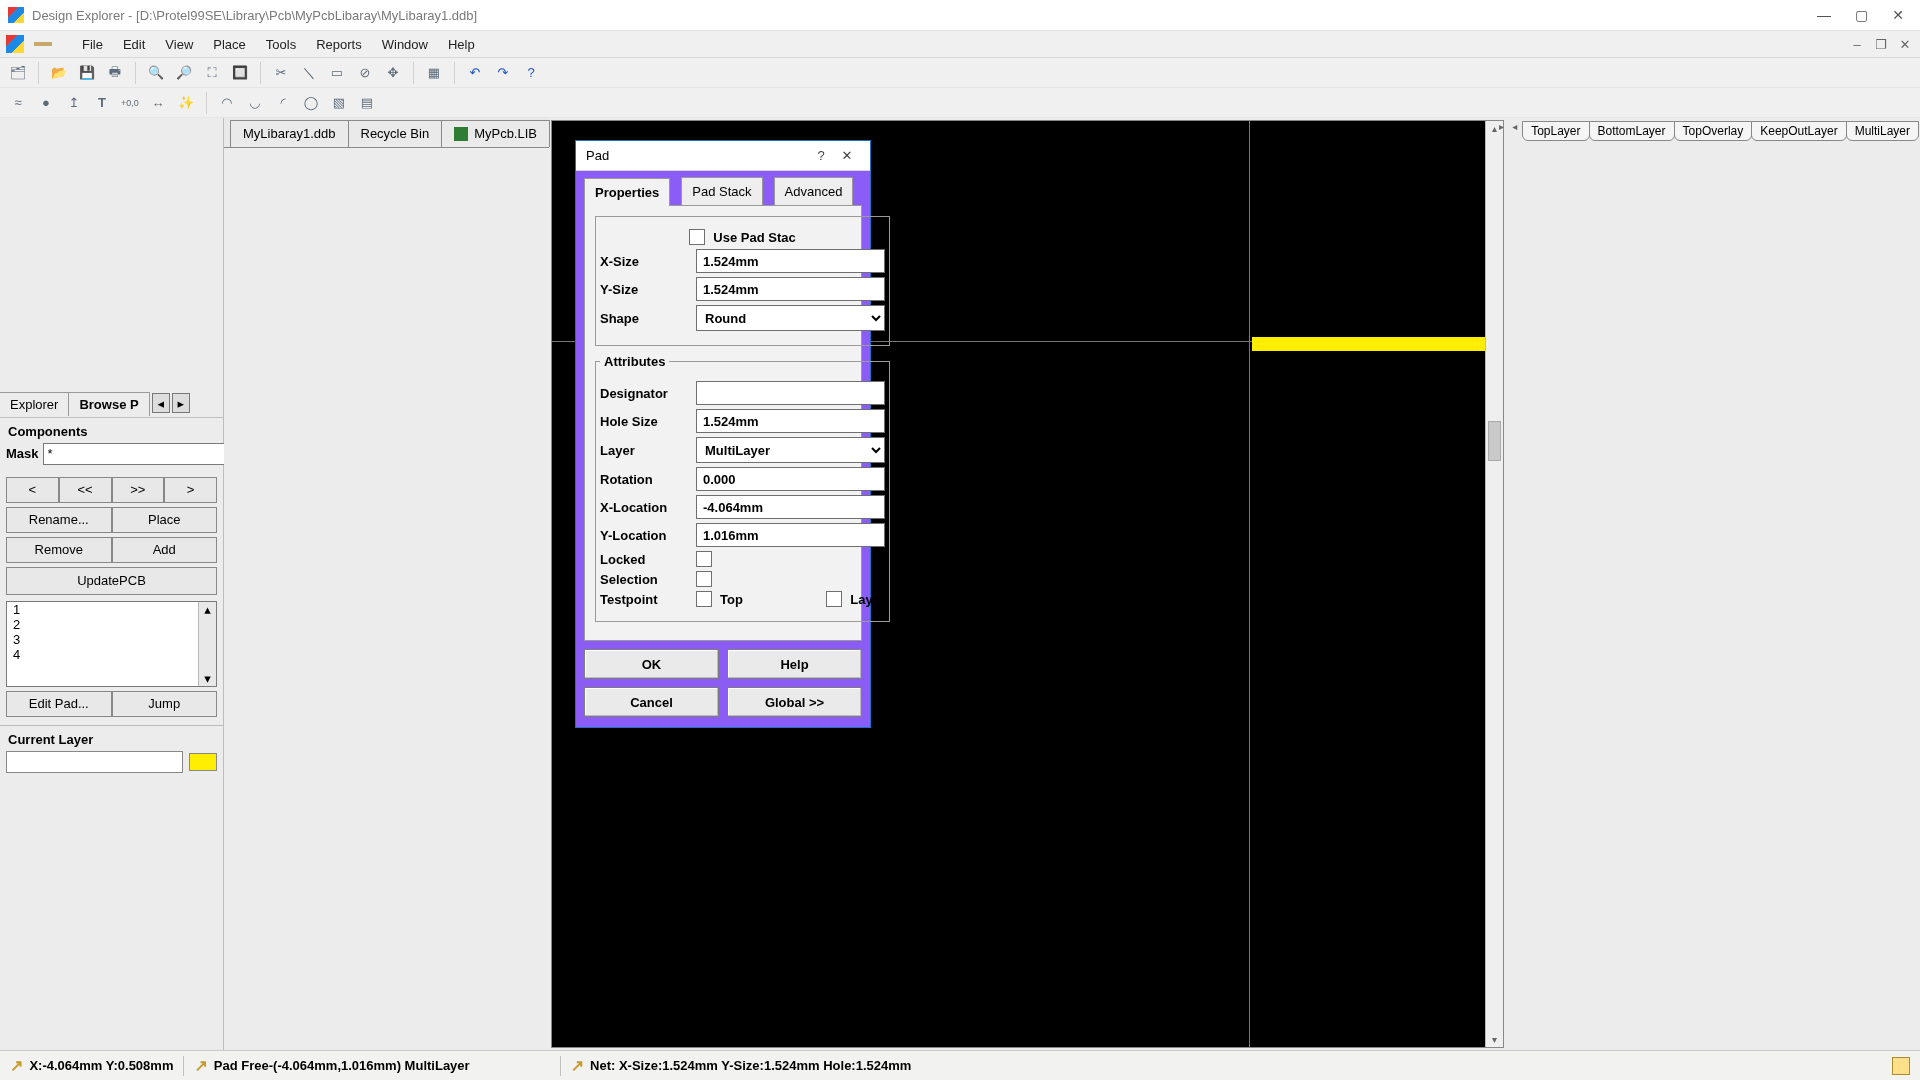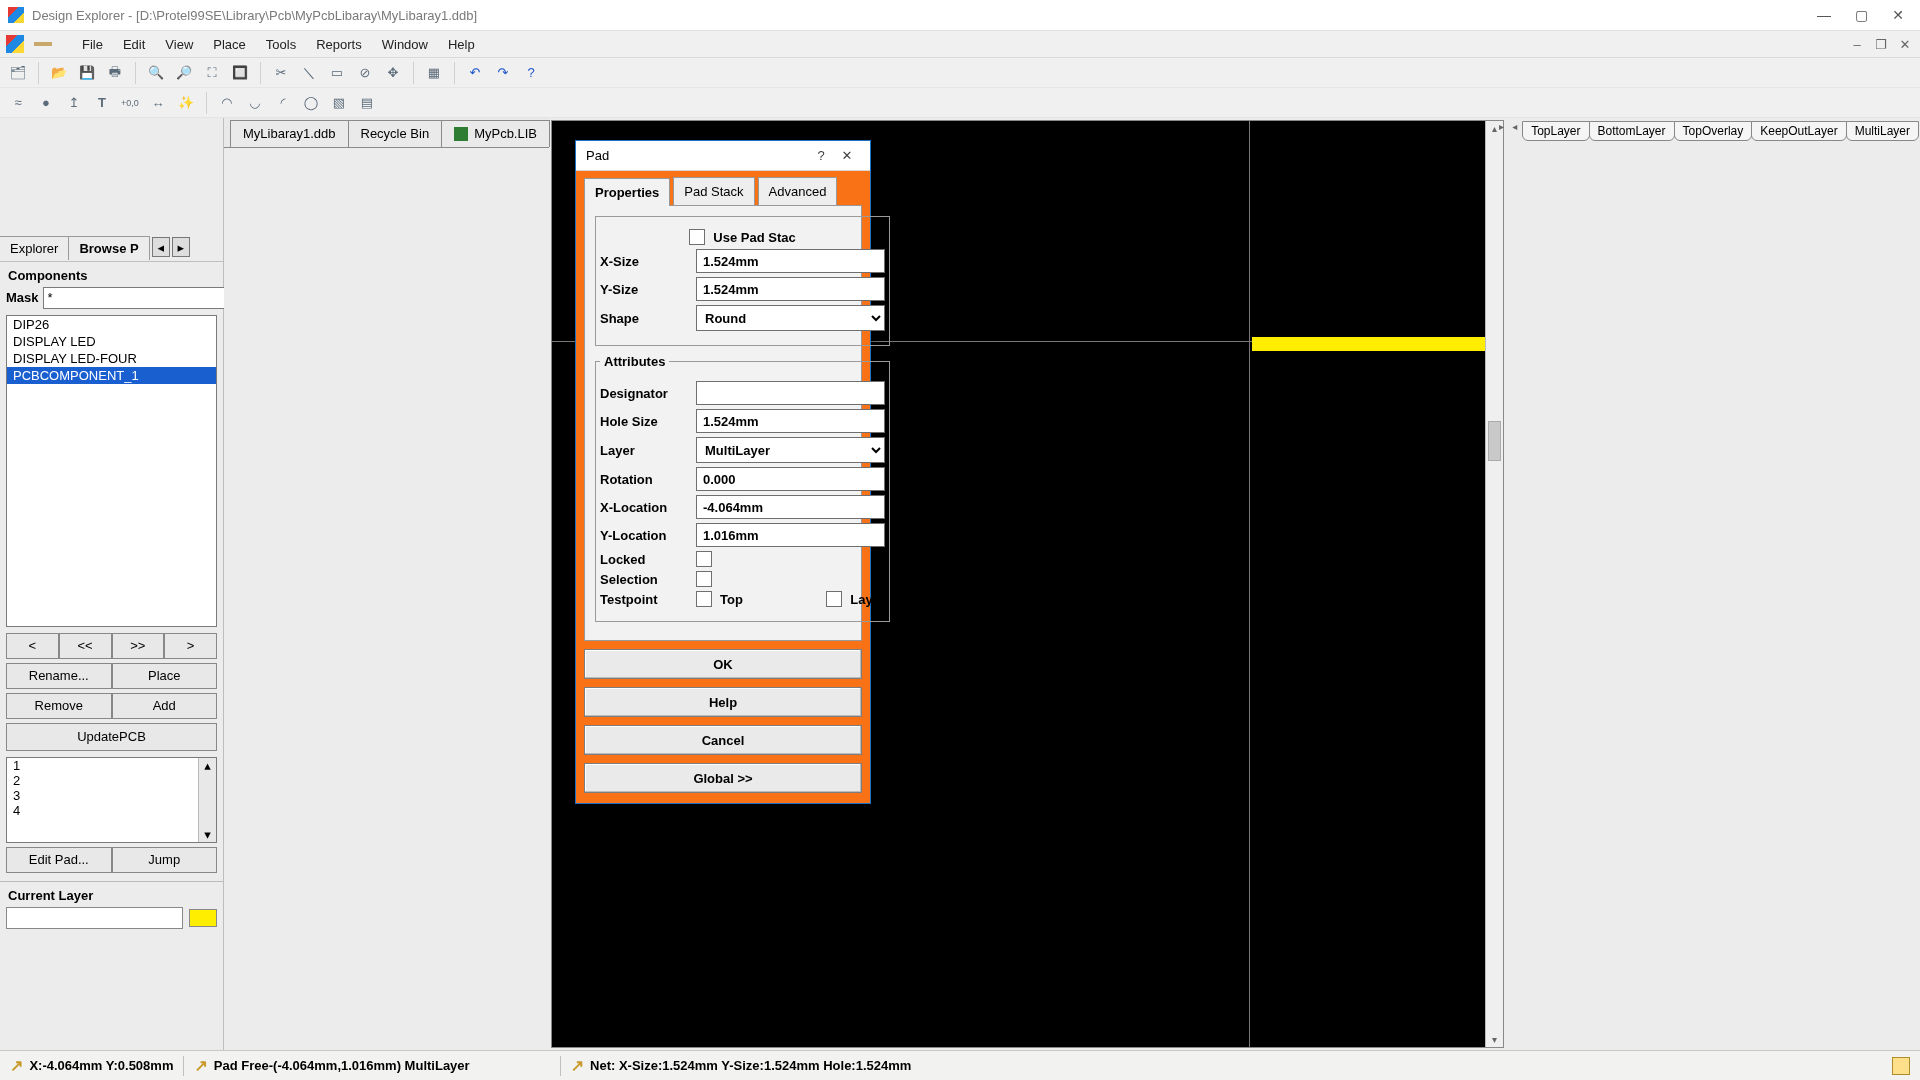--- a/index.html
+++ b/index.html
@@ -77,36 +77,36 @@
 .layer-tabs .ltab { padding:2px 8px; border:1px solid #888; border-top-left-radius:0; border-top-right-radius:0; border-bottom-left-radius:6px; border-bottom-right-radius:6px; background:#f5f5f5; margin-right:-1px; font-size:12px; }
 
 
 .statusbar { position:fixed; left:0; right:0; bottom:0; height:30px; background:#f2f2f0; border-top:1px solid #c9c9c9; display:flex; align-items:center; padding:0 10px; gap:10px; }
 .statusbar .seg { display:flex; align-items:center; gap:6px; font-weight:700; }
 .statusbar .seg .arrow { color:#c79a2a; font-size:16px; }
 .statusbar .divider { width:1px; height:20px; background:#c0c0c0; }
 .statusbar .right-icon { margin-left:auto; width:18px; height:18px; border:1px solid #b08b2a; background:#ffe08a; }
 
 
-.dialog { position:absolute; left:575px; top:140px; width:296px; border:1px solid #1a72c8; background:#f97316; box-shadow: 4px 4px 10px rgba(0,0,0,.25); z-index:50; }
+.dialog { position:absolute; left:575px; top:140px; width:296px; border:1px solid #1a72c8; background:#8b5cf6; box-shadow: 4px 4px 10px rgba(0,0,0,.25); z-index:50; }
 .dialog .dlg-title { height:30px; background:#fff; display:flex; align-items:center; padding:0 10px; border-bottom:1px solid #d7d7d7; }
 .dialog .dlg-title .t { flex:1; }
 .dialog .dlg-title .q, .dialog .dlg-title .x { width:26px; text-align:center; color:#444; }
-.dialog .dlg-tabs { display:flex; padding: 6px 8px 0; gap:4px; }
+.dialog .dlg-tabs { display:flex; padding: 6px 8px 0; gap:12px; }
 .dialog .dlg-tabs .tt { padding:6px 10px; border:1px solid #999; border-bottom:none; background:#eee; margin-right:-1px; }
 .dialog .dlg-tabs .tt.active { background:#f2f2f2; font-weight:700; position:relative; top:1px; }
 .dialog .dlg-body { border:1px solid #999; margin: 0 8px 8px; padding: 10px 10px 10px; background:#f2f2f2; }
 .dialog fieldset { border:1px solid #9a9a9a; padding: 8px 4px 10px; margin-bottom:8px; }
 .dialog legend { font-weight:700; padding:0 4px; }
 .dialog .frow { display:flex; align-items:center; margin:4px 0; gap:8px; }
 .dialog .frow label { width:88px; font-weight:700; }
 .dialog .frow input[type=text] { flex:1; height:24px; border:1px solid #6f6f6f; padding:0 6px; background:#fff; font-weight:700; }
 .dialog .frow select { flex:1; height:26px; border:1px solid #6f6f6f; background:#fff; font-weight:700; padding:0 4px; }
 .dialog .frow .chk { width:16px; height:16px; border:1px solid #6f6f6f; background:#fff; }
-.dialog .btns { display:grid; grid-template-columns: 1fr; gap:8px; padding: 0 8px 10px; }
+.dialog .btns { display:grid; grid-template-columns: 1fr 1fr; gap:8px; padding: 0 8px 10px; }
 .dialog .btns button { height:30px; border:1px solid #7d7d7d; background:#eaeaea; font-weight:700; box-shadow: inset -1px -1px 0 #bbb, inset 1px 1px 0 #fff; }
 
 .toolbar .blue { color:#1f56c7; }
 </style>
 </head>
 <body>
 
 <div class="titlebar">
   <div class="app-icon"></div>
   <div>Design Explorer - [D:\Protel99SE\Library\Pcb\MyPcbLibaray\MyLibaray1.ddb]</div>
@@ -188,26 +188,20 @@
       <div class="arrow-btn">◂</div>
       <div class="arrow-btn">▸</div>
     </div>
 
     <div class="group-label">Components</div>
     <div class="mask-row">
       <span style="font-weight:700">Mask</span>
       <input type="text" value="*" style="">
     </div>
 
-    <div class="comp-list">
-      <div class="item">DIP26</div>
-      <div class="item">DISPLAY LED</div>
-      <div class="item">DISPLAY LED-FOUR</div>
-      <div class="item sel">PCBCOMPONENT_1</div>
-    </div>
 
     <div class="nav-row">
       <div class="nbtn">&lt;</div>
       <div class="nbtn">&lt;&lt;</div>
       <div class="nbtn">&gt;&gt;</div>
       <div class="nbtn">&gt;</div>
     </div>
     <div class="btn-row">
       <div class="nbtn">Rename...</div>
       <div class="nbtn">Place</div>

